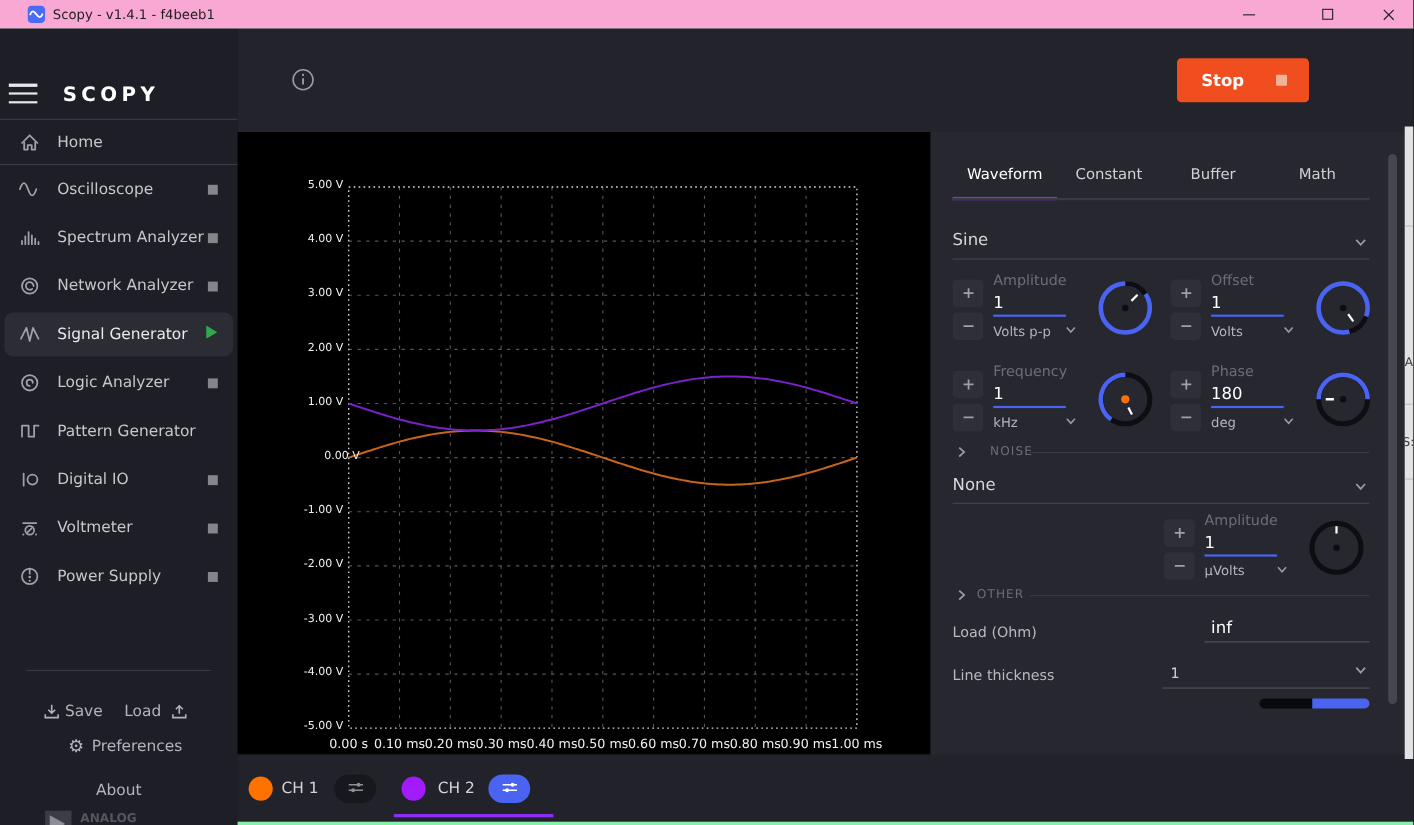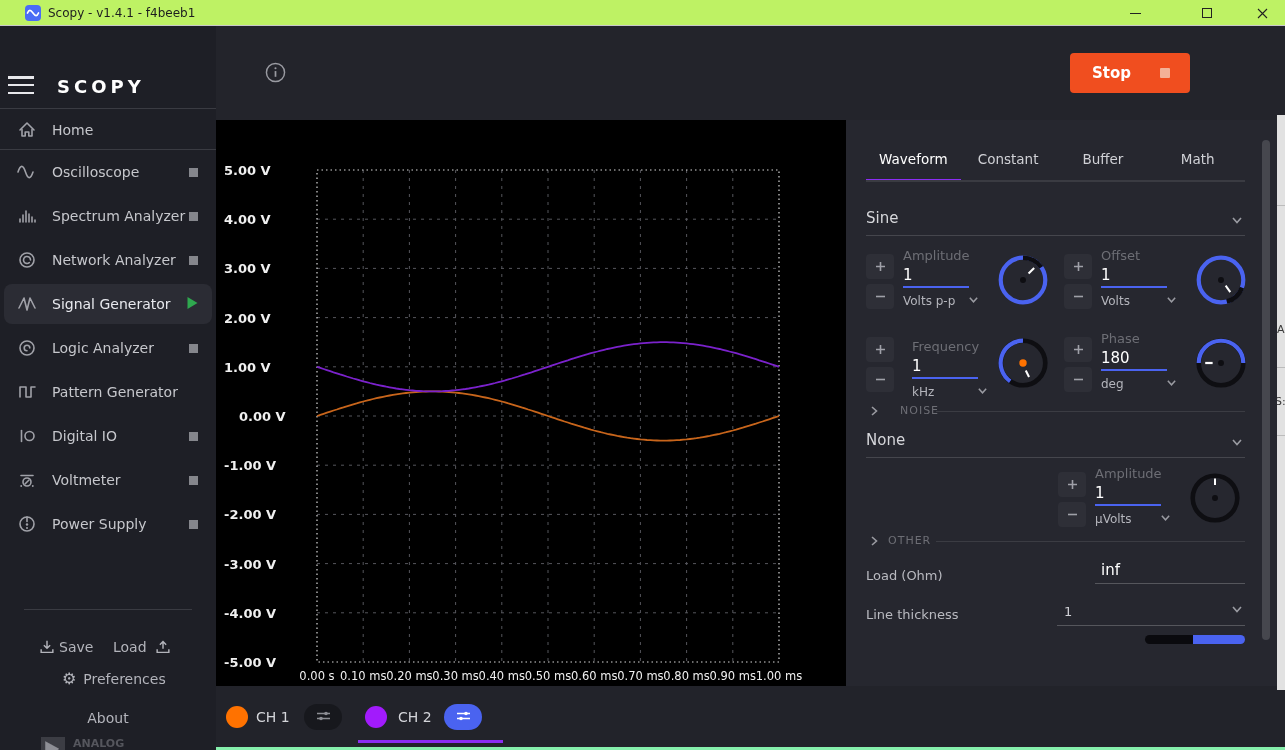--- a/index.html
+++ b/index.html
@@ -1,40 +1,40 @@
 <!DOCTYPE html>
 <html><head>
 <meta charset="utf-8">
 <style>
   * { margin:0; padding:0; box-sizing:border-box; }
   html,body { width:1285px; height:750px; background:#17171c; font-family:"DejaVu Sans","Liberation Sans",sans-serif; overflow:hidden; }
   #root { position:relative; width:1285px; height:750px; overflow:hidden; }
   .abs { position:absolute; }
 
   
-  #titlebar { position:absolute; left:0; top:0; width:1285px; height:26px; background:#bef264; border-bottom:1px solid #c9c9c9; }
+  #titlebar { position:absolute; left:0; top:0; width:1285px; height:26px; background:#f9a8d4; border-bottom:1px solid #c9c9c9; }
   #titlebar .title { position:absolute; left:48px; top:6px; font-size:12px; color:#1d1d1f; }
   .winbtn { position:absolute; top:0; width:46px; height:26px; display:flex; align-items:center; justify-content:center; }
 
   
   #sidebar { position:absolute; left:0; top:26px; width:216px; height:724px; background:#1e1f26; }
   .nav-item { position:absolute; left:4px; width:208px; height:40px; display:flex; align-items:center; border-radius:8px; color:#c6c7cc; font-size:14px; }
   .nav-item.active { background:#2b2c34; color:#e8e9ee; }
   .nav-ic { width:22px; margin:0 14px 0 12px; display:flex; justify-content:center; }
   .nav-ind { position:absolute; right:14px; }
   .sq-ind { width:9px; height:9px; background:#85868c; }
   .divider { position:absolute; background:#3a3b42; height:1px; }
   .side-gray { color:#b3b4bb; font-size:14px; }
 
   
   #main { position:absolute; left:216px; top:26px; width:1069px; height:724px; background:#23242b; }
 
   
   #chart { position:absolute; left:0; top:94px; width:630px; height:566px; background:#000; }
-  .ytick { position:absolute; width:88px; text-align:left; font-size:13px; color:#f0f0f0;font-weight:bold; }
+  .ytick { position:absolute; width:88px; text-align:right; font-size:10px; color:#f0f0f0; }
   .xtick { position:absolute; width:64px; text-align:center; font-size:11.5px; color:#f0f0f0; }
 
   
   #panel { position:absolute; left:630px; top:94px; width:439px; height:566px; background:#26272f; }
   #tabs { position:absolute; left:20px; top:18px; width:379px; height:44px; display:flex; }
   .tab { flex:1; display:flex; align-items:flex-end; justify-content:center; padding-bottom:12px; font-size:13.5px; color:#d0d1d6; border-bottom:3px solid transparent; }
   .tab.active { color:#ffffff; border-bottom-color:#8b2df2; }
   #tabbase { position:absolute; left:20px; top:60px; width:379px; height:2px; background:#3a3b42; }
   .select-line { border-bottom:1px solid #45464d; }
   .sel-text { font-size:15px; color:#d6d7db; }
@@ -388,21 +388,21 @@
               <span><svg width="11" height="11" viewBox="0 0 11 11">
                   <path d="M5.5 1 V10 M1 5.5 H10" stroke="#9fa0a8" stroke-width="1.6"></path>
                 </svg></span>
             </div>
             <div class="stepbtn">
               <span><svg width="11" height="11" viewBox="0 0 11 11">
                   <path d="M1 5.5 H10" stroke="#9fa0a8" stroke-width="1.6"></path>
                 </svg></span>
             </div>
           </div>
-          <div style="position:absolute;left:37px;top:8px;width:90px;margin-left:9px;">
+          <div style="position:absolute;left:37px;top:0;width:90px;">
             <div class="ctl-label">Frequency</div>
             <div class="ctl-value" style="margin-top:3px;">1</div>
             <div class="ctl-unit">
               <span>kHz</span>
               <span><svg class="chev" style="width:11px;height:11px;" viewBox="0 0 12 12">
                   <path d="M2 4 L6 8.5 L10 4" stroke="#9a9ba2" stroke-width="1.6" fill="none"></path>
                 </svg></span>
             </div>
           </div>
           <div style="position:absolute;left:131px;top:6px;"><svg width="52" height="52" viewBox="0 0 56 56">

